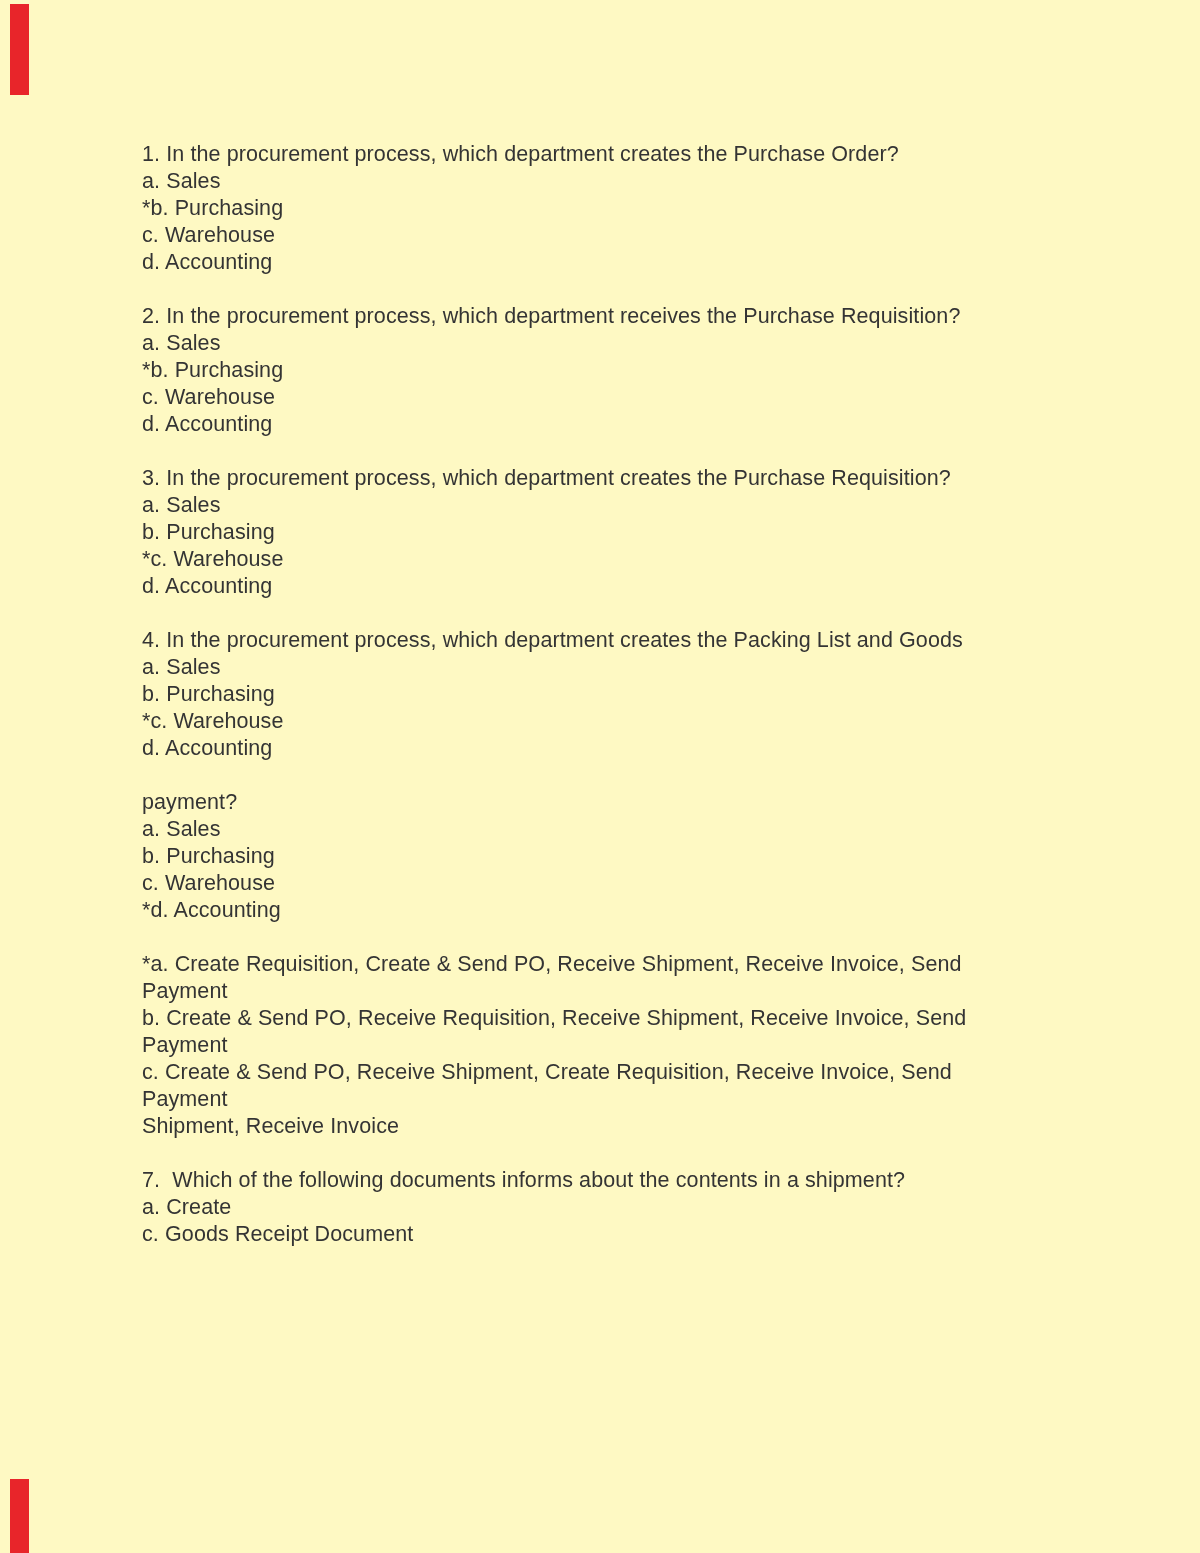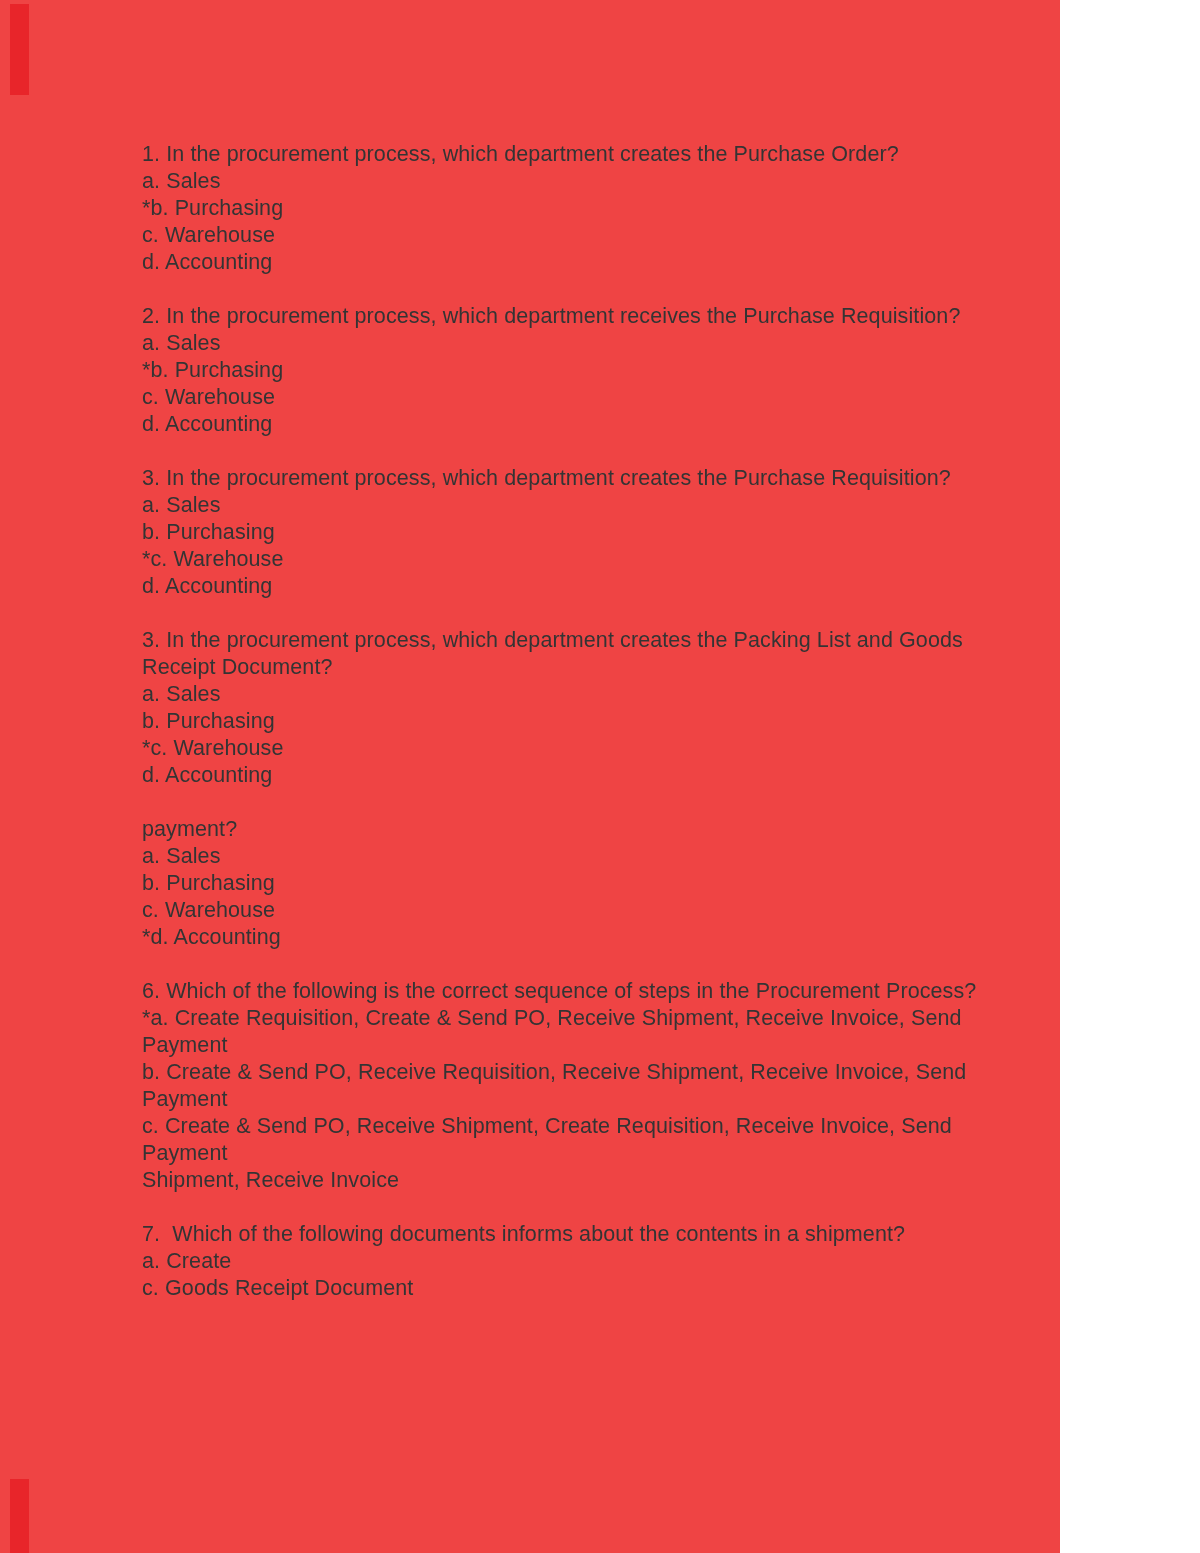--- a/index.html
+++ b/index.html
@@ -5,23 +5,23 @@
   html, body {
     margin: 0;
     padding: 0;
     width: 1200px;
     height: 1553px;
     background: #ffffff;
     overflow: hidden;
   }
   .page {
     position: relative;
-    width: 1060px;
+    width: 1200px;
     height: 1553px;
-    background: #ef4444;
+    background: #fef9c3;
     font-family: "Liberation Sans", "DejaVu Sans", sans-serif;
   }
   .edge-marker {
     position: absolute;
     left: 10px;
     width: 19px;
   }
   .edge-marker.top    { top: 4px;    height: 91px; }
   .edge-marker.bottom { top: 1479px; height: 74px; }
   .content {
@@ -68,38 +68,36 @@
 
     <section class="qblock">
       <div class="line">3. In the procurement process, which department creates the Purchase Requisition?</div>
       <div class="line">a. Sales</div>
       <div class="line">b. Purchasing</div>
       <div class="line">*c. Warehouse</div>
       <div class="line">d. Accounting</div>
     </section>
 
     <section class="qblock">
-      <div class="line">3. In the procurement process, which department creates the Packing List and Goods</div>
-      <div class="line">Receipt Document?</div>
+      <div class="line">4. In the procurement process, which department creates the Packing List and Goods</div>
       <div class="line">a. Sales</div>
       <div class="line">b. Purchasing</div>
       <div class="line">*c. Warehouse</div>
       <div class="line">d. Accounting</div>
     </section>
 
     <section class="qblock">
       <div class="line">payment?</div>
       <div class="line">a. Sales</div>
       <div class="line">b. Purchasing</div>
       <div class="line">c. Warehouse</div>
       <div class="line">*d. Accounting</div>
     </section>
 
     <section class="qblock">
-      <div class="line">6. Which of the following is the correct sequence of steps in the Procurement Process?</div>
       <div class="line">*a. Create Requisition, Create &amp; Send PO, Receive Shipment, Receive Invoice, Send</div>
       <div class="line">Payment</div>
       <div class="line">b. Create &amp; Send PO, Receive Requisition, Receive Shipment, Receive Invoice, Send</div>
       <div class="line">Payment</div>
       <div class="line">c. Create &amp; Send PO, Receive Shipment, Create Requisition, Receive Invoice, Send</div>
       <div class="line">Payment</div>
       <div class="line">Shipment, Receive Invoice</div>
     </section>
 
     <section class="qblock">

